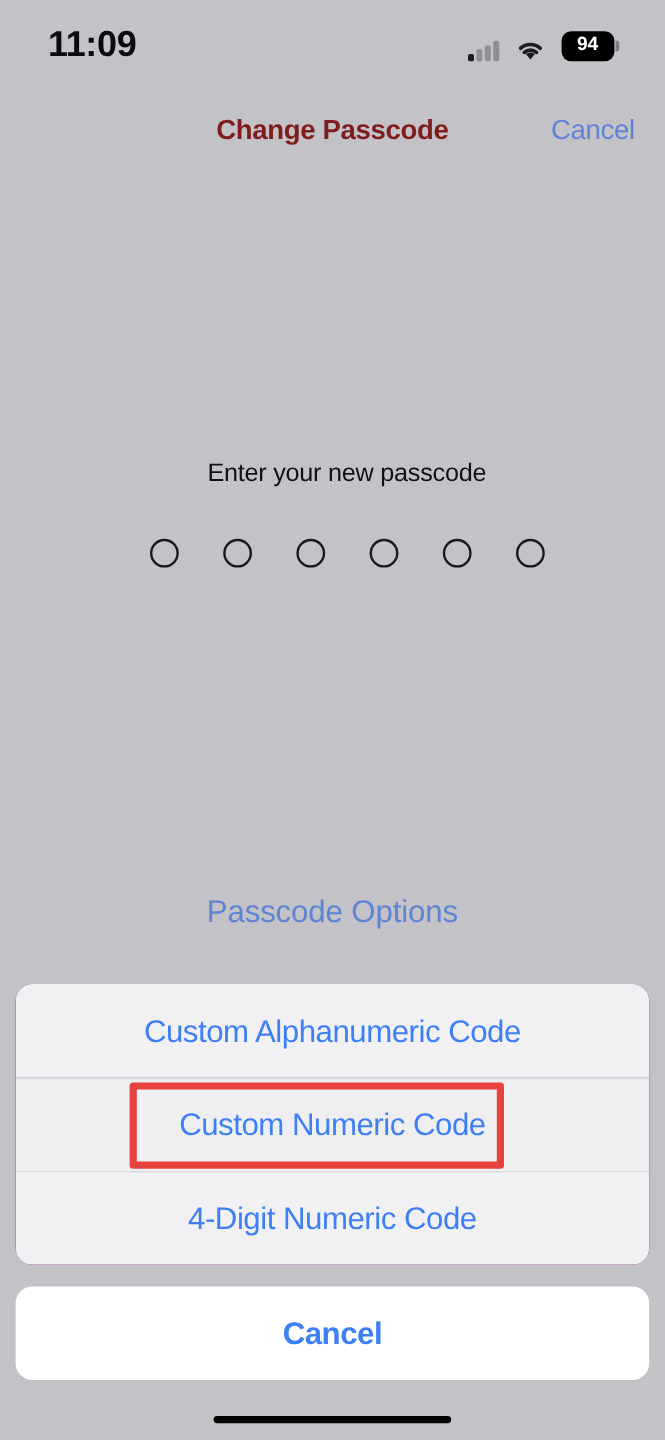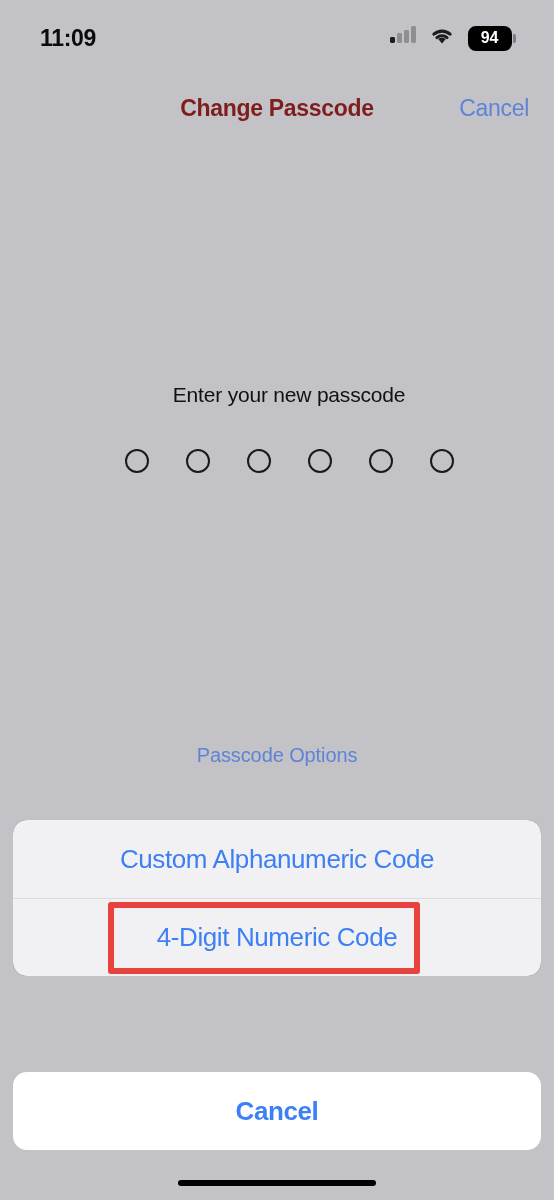--- a/index.html
+++ b/index.html
@@ -16,26 +16,26 @@
     -webkit-font-smoothing:antialiased;
   }
 
   
   #status-bar {
     position:absolute; top:0; left:0; width:554px; height:68px;
     display:flex; align-items:center; justify-content:space-between;
     padding:0 38px 0 40px;
   }
   #status-time {
-    font-size:23px; font-weight:600; color:#0b0b0d;
+    font-size:30px; font-weight:600; color:#0b0b0d;
     letter-spacing:-0.3px;
     margin-top:8px;
   }
   #status-right {
-    display:flex; align-items:flex-start; gap:13px; margin-top:8px;
+    display:flex; align-items:flex-end; gap:13px; margin-top:8px;
   }
 
   
   .cell-bars { display:flex; align-items:flex-end; gap:2.5px; height:17px; }
   .cell-bars i { width:4.5px; border-radius:1.4px; background:#8e8e93; display:block; }
   .cell-bars i.on { background:#1c1c1e; }
   .cell-bars i:nth-child(1){ height:6px; }
   .cell-bars i:nth-child(2){ height:9.5px; }
   .cell-bars i:nth-child(3){ height:13px; }
   .cell-bars i:nth-child(4){ height:16.5px; }
@@ -92,21 +92,21 @@
   .passcode-dot {
     width:24px; height:24px; border-radius:50%;
     border:2px solid #1a1a1c;
     background:transparent;
   }
 
   
   #passcode-options {
     position:absolute; top:744px; left:0; width:554px;
     text-align:center;
-    font-size:20px; color:#5f84d6; letter-spacing:-0.1px;
+    font-size:26px; color:#5f84d6; letter-spacing:-0.1px;
     cursor:pointer;
   }
 
   
   #action-sheet {
     position:absolute; left:13px; top:820px; width:528px;
     border-radius:14px; overflow:hidden;
     background:#701a75;
   }
   .sheet-row {
@@ -199,20 +199,21 @@
     <span class="passcode-dot"></span>
     <span class="passcode-dot"></span>
     <span class="passcode-dot"></span>
   </div>
 </div>
 
 <div id="passcode-options">Passcode Options</div>
 
 <div id="action-sheet">
   <div class="sheet-row" id="row-custom-alphanumeric">Custom Alphanumeric Code</div>
+  <div class="sheet-row" id="row-custom-numeric">Custom Numeric Code</div>
   <div class="sheet-row" id="row-four-digit">4-Digit Numeric Code</div>
 </div>
 
 <div id="highlight-box"></div>
 
 <div id="sheet-cancel">Cancel</div>
 
 <div id="home-indicator"></div>
 
 </body></html>

